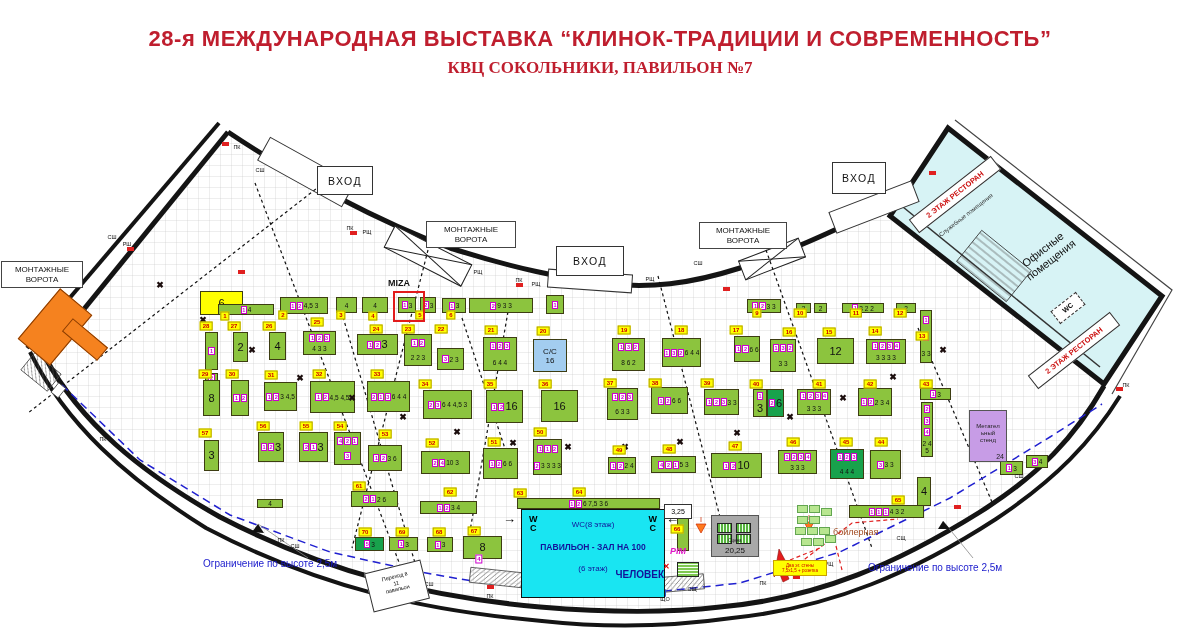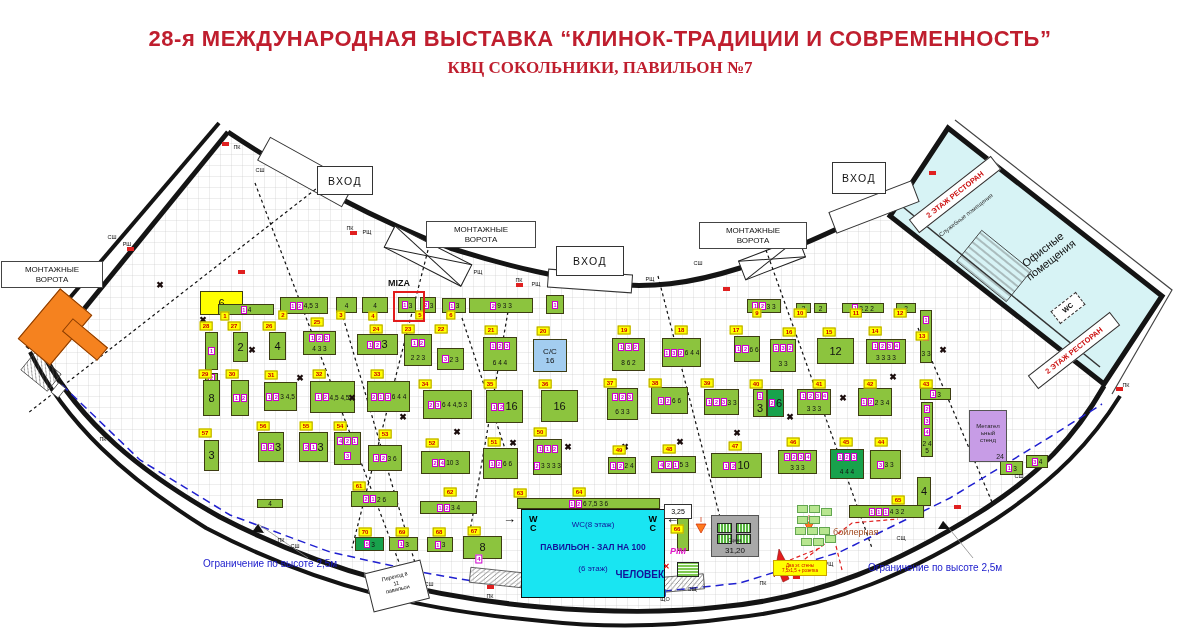--- a/index.html
+++ b/index.html
@@ -25,21 +25,21 @@
        color:#cc0000;font-weight:bold;font-size:6px;line-height:7px;padding:0 2px;z-index:5;}
   .mtag{position:absolute;transform:translate(-50%,-50%);background:#fff;border:.6px solid #cc00cc;
        color:#cc00cc;font-weight:bold;font-size:6px;line-height:7px;padding:0 1px;z-index:5;}
   .wlab{position:absolute;transform:translate(-50%,-50%);font-size:5.5px;color:#111;z-index:4;white-space:nowrap;}
   .xmark{position:absolute;transform:translate(-50%,-50%);font-size:9px;font-weight:bold;color:#1c0e0e;z-index:3;}
   .rmark{position:absolute;width:7px;height:4px;background:#e02020;z-index:3;}
   .furn{position:absolute;width:9px;height:6px;background:#b8e690;border:.5px solid #63a651;z-index:2;}
   .entr{position:absolute;background:#fff;border:1.3px solid #333;display:flex;align-items:center;
         justify-content:center;font-size:10.5px;letter-spacing:1.5px;color:#111;z-index:4;}
   .gatelbl{position:absolute;background:#fff;border:1px solid #444;text-align:center;font-size:8px;
-        line-height:9.5px;color:#111;z-index:4;white-space:pre-line;padding:3px 14px;}
+        line-height:9.5px;color:#111;z-index:4;white-space:pre-line;padding:3px 4px;}
   .note-blue{position:absolute;color:#1a1acc;font-size:10px;z-index:6;white-space:nowrap;}
   .pre{white-space:pre-line;}
   #conference{position:absolute;left:521px;top:509px;width:142px;height:87px;background:#19e5f2;
         border:1.5px solid #111;z-index:3;color:#13139a;text-align:center;}
   #conference .cwc{position:absolute;left:0;width:100%;top:10px;font-size:8px;}
   #conference .c1{position:absolute;left:0;width:100%;top:32px;font-size:8.5px;font-weight:bold;}
   #conference .c2{position:absolute;left:0;width:100%;top:59px;font-size:10px;font-weight:bold;text-align:right;}
   #conference .c3{position:absolute;left:0;width:100%;top:54px;font-size:8px;}
   .wcl{position:absolute;font-size:9px;font-weight:bold;color:#000;line-height:9px;white-space:pre-line;}
   .carrow{position:absolute;font-size:13px;font-weight:bold;color:#000;z-index:4;}
@@ -719,21 +719,21 @@
 стенд</span>
     <span id="throw-num">24</span>
   </div>
 
   <div id="stagebox">
     <div class="stable" style="left:5px;top:7px;"></div>
     <div class="stable" style="left:24px;top:7px;"></div>
     <div class="stable" style="left:5px;top:18px;"></div>
     <div class="stable" style="left:24px;top:18px;"></div>
     <div class="sname">Сцена</div>
-    <div class="snum">31,20</div>
+    <div class="snum">20,25</div>
   </div>
 
   <div class="note-blue" style="left:203px;top:558px;">Ограничение по высоте 2,5м</div>
   <div class="note-blue" style="left:868px;top:562px;">Ограничение по высоте 2,5м</div>
   <div id="perehod" class="pre">Переход в
 11
 павильон</div>
   <div id="boiler">бойлерная</div>
   <div id="pim">PIM</div>
   <div id="pimbox"></div>

